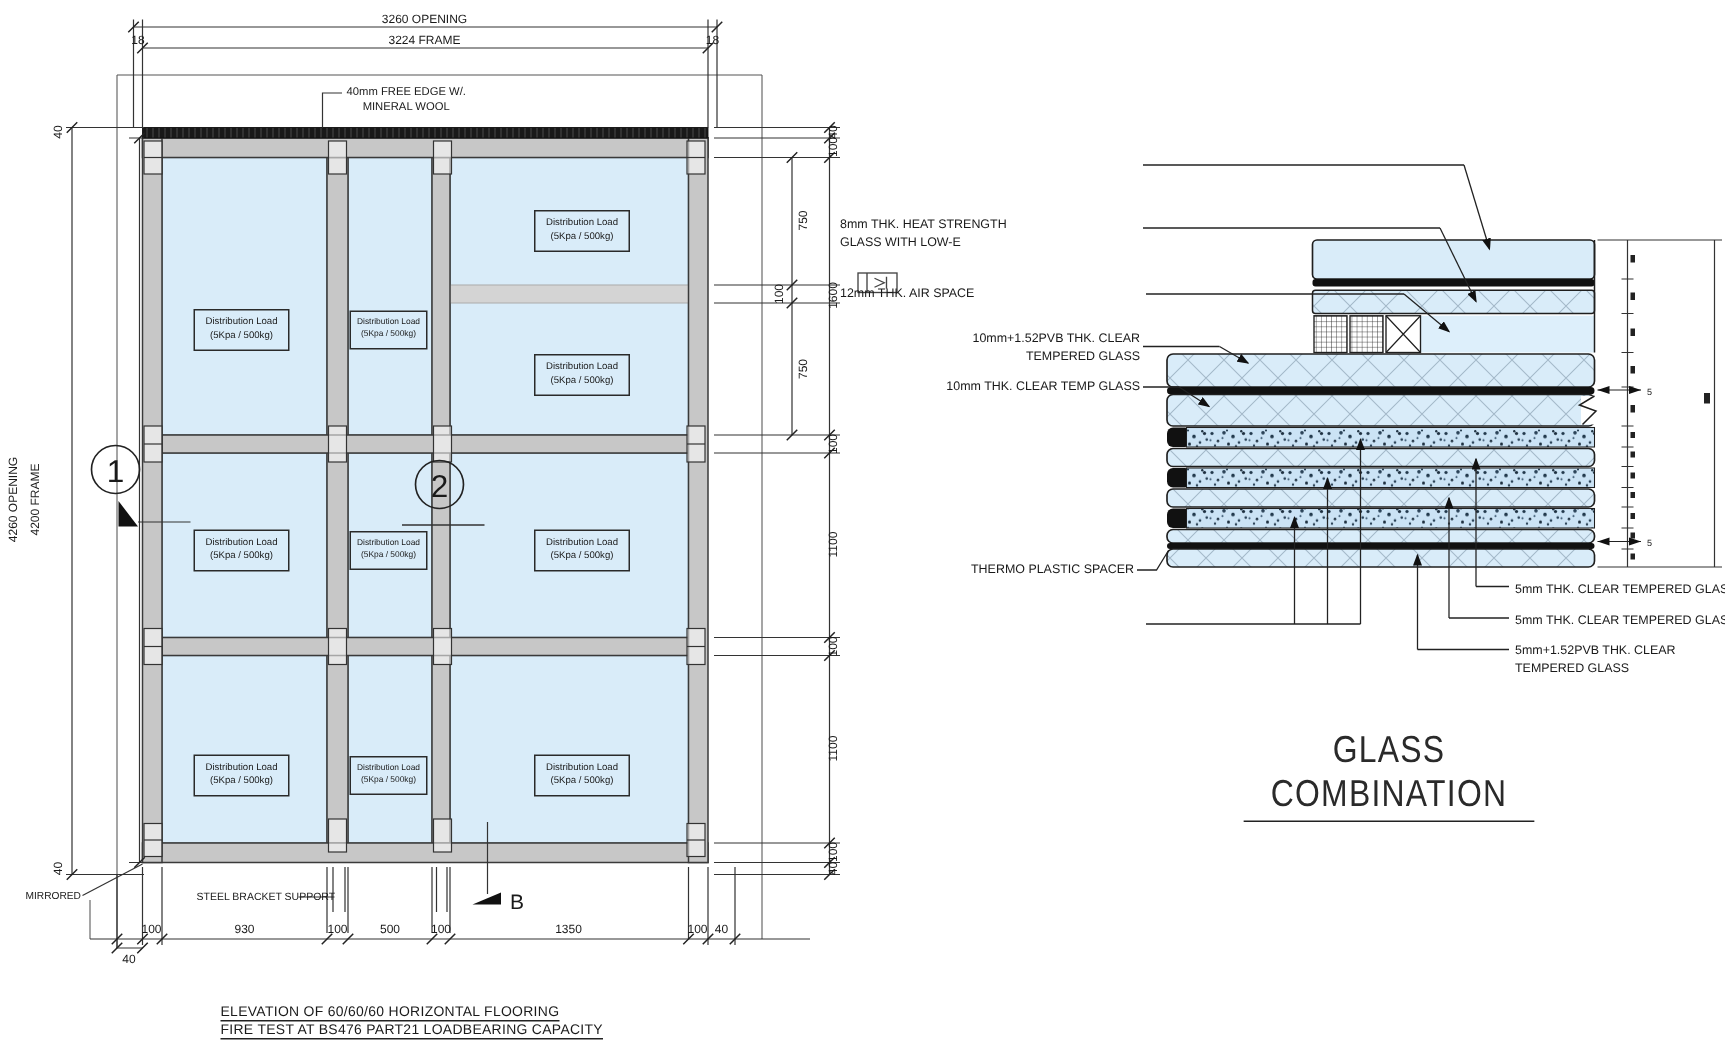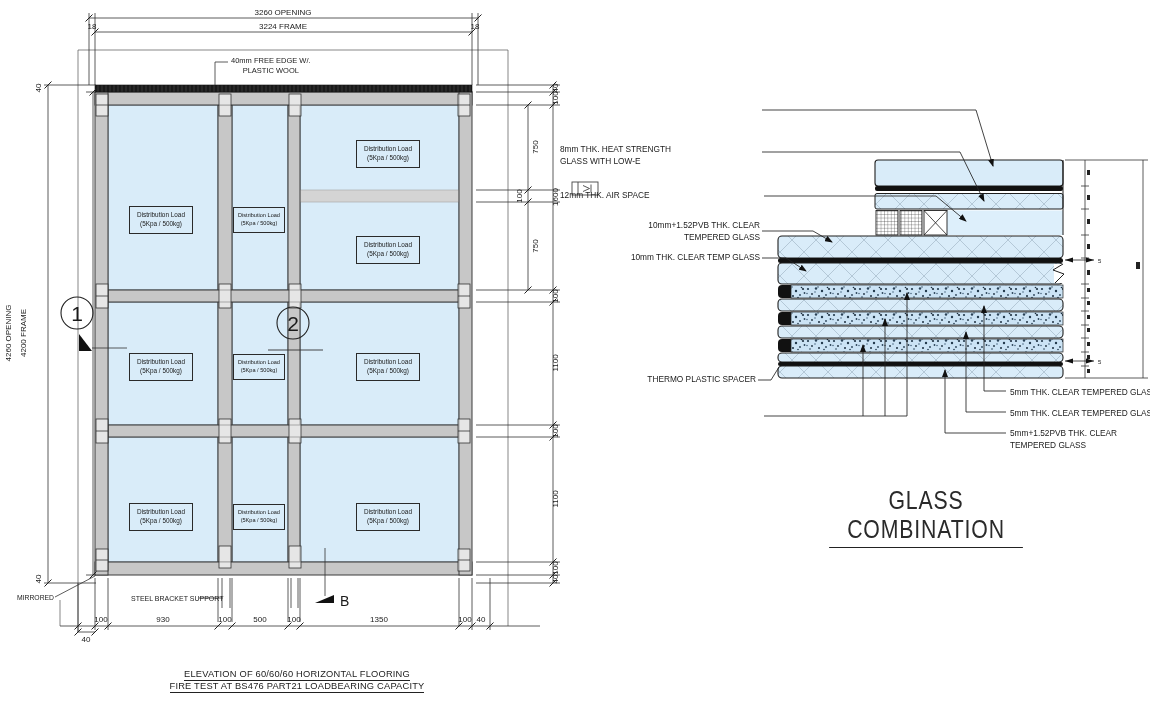--- a/index.html
+++ b/index.html
@@ -6,21 +6,21 @@
   .canvas{position:relative;width:1150px;height:709px;background:#ffffff;overflow:hidden;
           font-family:"Liberation Sans",sans-serif;color:#1a1a1a;}
   svg{position:absolute;left:0;top:0;}
   svg text{font-family:"Liberation Sans",sans-serif;fill:#1a1a1a;}
   .lbl{position:absolute;color:#1a1a1a;line-height:10px;font-size:7.5px;white-space:nowrap;}
   .lbl.r{text-align:right;}
   .load-box{position:absolute;border:0.9px solid #2a2a2a;display:flex;flex-direction:column;
             align-items:center;justify-content:center;text-align:center;background:transparent;}
   .load-box div{font-size:6.4px;line-height:8.6px;white-space:nowrap;}
   .load-box.sm div{font-size:5.6px;line-height:7.6px;}
-  .drawing-title{position:absolute;text-align:center;font-size:9.3px;letter-spacing:.2px;}
+  .drawing-title{position:absolute;font-size:9.3px;letter-spacing:.2px;}
   .drawing-title span{display:inline-block;border-bottom:0.9px solid #222;padding-bottom:1px;}
   .glass-title{position:absolute;left:812px;top:486px;width:228px;text-align:center;
                font-size:25px;color:#2a2a2a;transform:scaleX(.85);transform-origin:center;
                border-bottom:1.3px solid #222;padding-bottom:3px;letter-spacing:1px;}
   .glabel{position:absolute;font-size:8.3px;line-height:11.5px;}
 </style>
 </head>
 <body>
 
 <div class="canvas">
@@ -298,21 +298,21 @@
       <polygon points="1065,361 1073,358.4 1073,363.6" fill="#111"></polygon>
       <polygon points="1094,361 1086,358.4 1086,363.6" fill="#111"></polygon>
       <text x="1098" y="263" font-size="6">5</text>
       <text x="1098" y="364" font-size="6">5</text>
     </g>
   </g>
 </svg>
 
 <div class="lbl" style="left:231px;top:56px;text-align:center;">
   <div>40mm FREE EDGE W/.</div>
-  <div>PLASTIC WOOL</div>
+  <div>MINERAL WOOL</div>
 </div>
 <div class="lbl r" style="left:6px;top:593px;width:48px;font-size:6.8px;">MIRRORED</div>
 <div class="lbl" style="left:131px;top:594px;font-size:7px;">STEEL BRACKET SUPPORT</div>
 
 <div class="load-box" style="left:129px;top:206px;width:62px;height:26px;">
   <div>Distribution Load</div>
       <div>(5Kpa / 500kg)</div>
     </div>
 <div class="load-box sm" style="left:233px;top:207px;width:50px;height:24px;">
   <div>Distribution Load</div>

